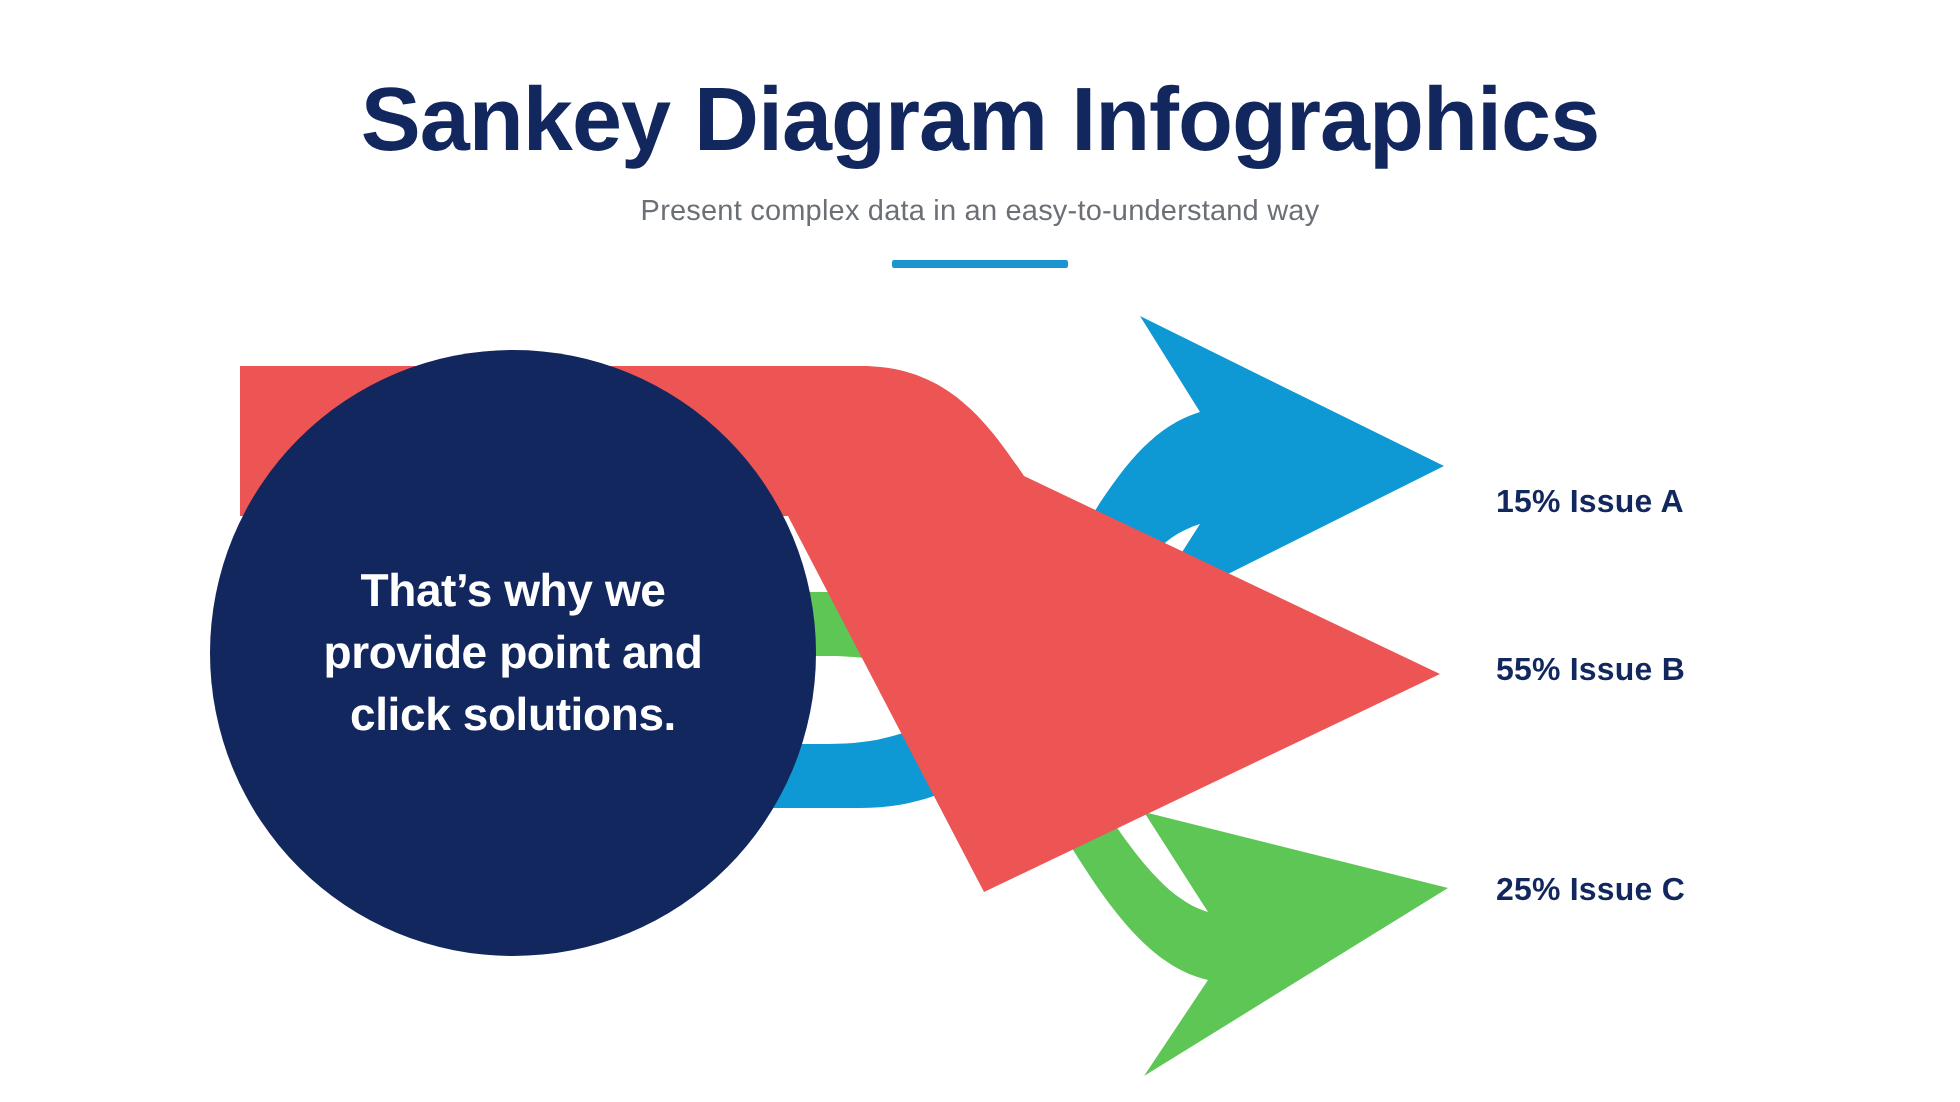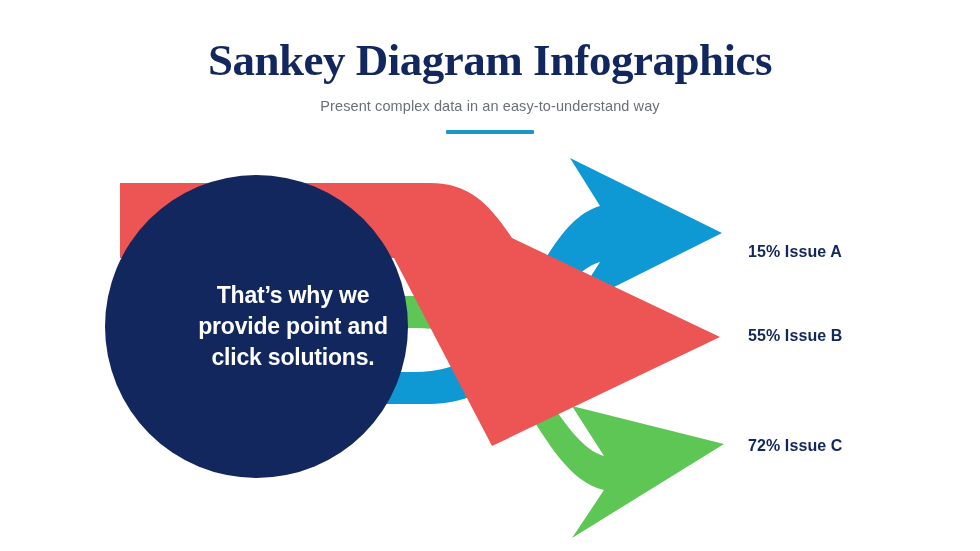--- a/index.html
+++ b/index.html
@@ -33,21 +33,20 @@
     text-align: center;
   }
   #title {
     font-size: 45px;
     font-weight: bold;
     color: #12275e;
     letter-spacing: -0.5px;
     line-height: 52px;
     margin: 0;
     white-space: nowrap;
-    font-family: Liberation Serif, serif;
   }
   #subtitle {
     font-size: 14.5px;
     color: #6b6f76;
     line-height: 20px;
     margin: 10px 0 0 0;
     letter-spacing: 0.1px;
   }
   #accent-bar {
     width: 88px;
@@ -78,21 +77,21 @@
   #source-circle {
     position: absolute;
     left: 105px;
     top: 175px;
     width: 303px;
     height: 303px;
     border-radius: 50%;
     background: #12275e;
     display: flex;
     align-items: center;
-    justify-content: flex-end;
+    justify-content: center;
     z-index: 5;
   }
   #circle-text {
     color: #ffffff;
     font-size: 23px;
     font-weight: bold;
     line-height: 31px;
     text-align: center;
     width: 230px;
     letter-spacing: -0.2px;
@@ -171,16 +170,16 @@
     </svg>
 
     <div id="source-circle">
       <div id="circle-text">That’s why we provide point and click solutions.</div>
     </div>
 
     <div class="node-label" id="label-a">15% Issue A</div>
 
     <div class="node-label" id="label-b">55% Issue B</div>
 
-    <div class="node-label" id="label-c">72% Issue C</div>
+    <div class="node-label" id="label-c">25% Issue C</div>
 
   </div>
 </div>
 
 </body></html>

